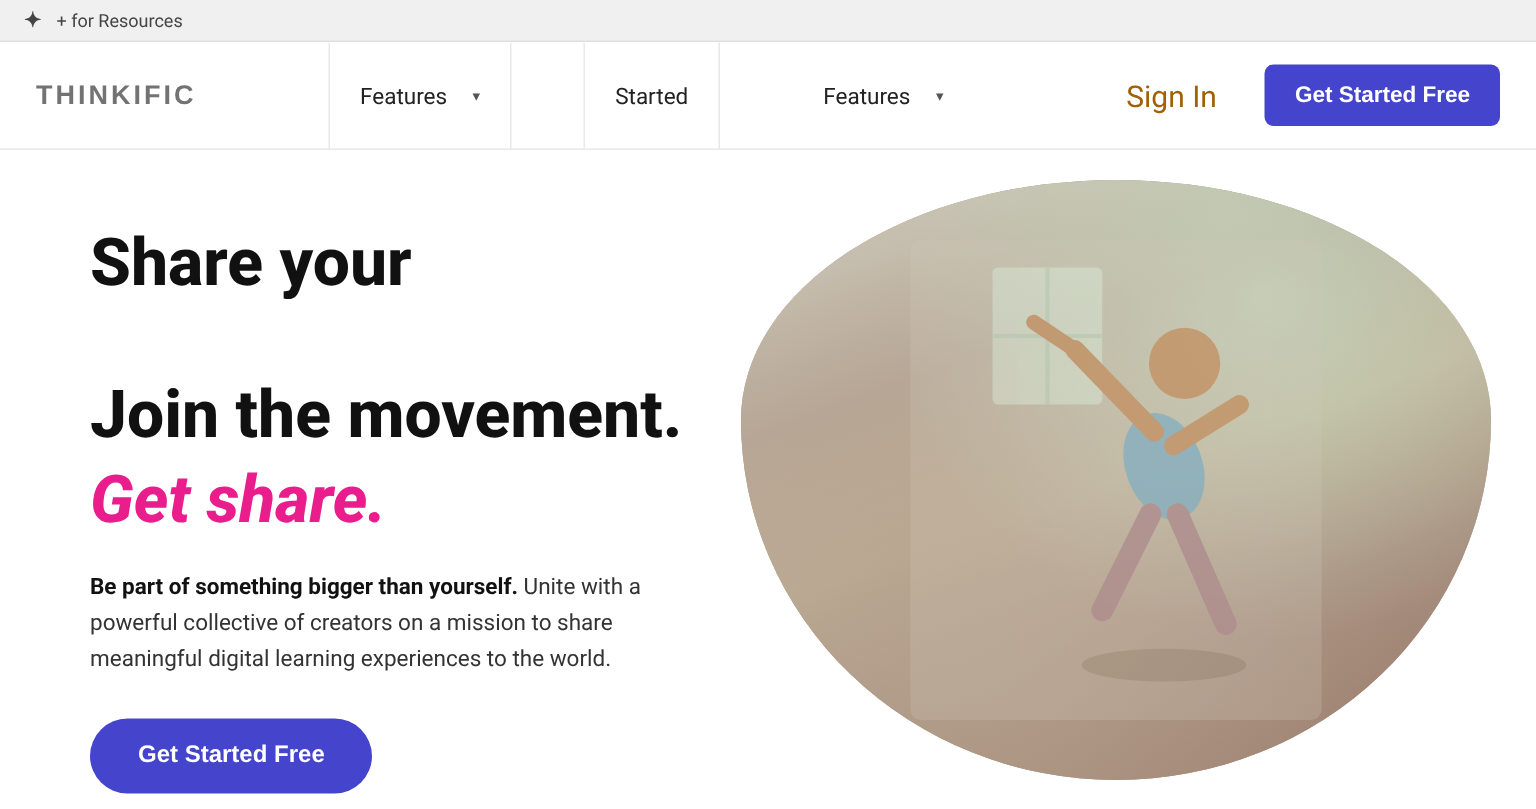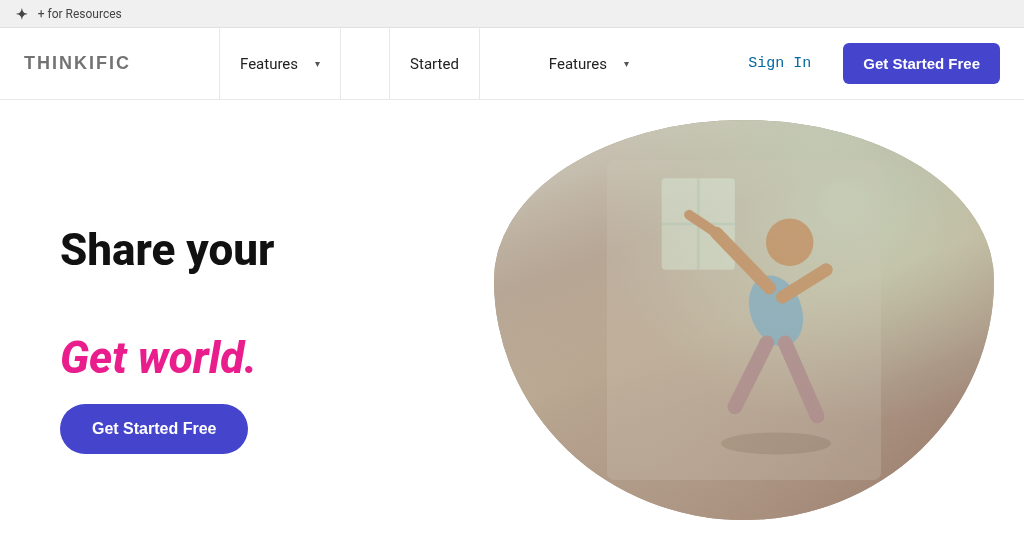--- a/index.html
+++ b/index.html
@@ -86,25 +86,24 @@
     }
 
     .nav-actions {
       display: flex;
       align-items: center;
       gap: 16px;
       margin-left: auto;
     }
 
     .sign-in {
-      font-size: 15px;
-      color: #0369a1;
+      font-size: 20px;
+      color: #a16207;
       cursor: pointer;
       padding: 8px 16px;
-      font-family: Liberation Mono, monospace;
     }
 
     .btn-primary {
       background: #4444cc;
       color: #fff;
       border: none;
       padding: 12px 20px;
       border-radius: 6px;
       font-size: 15px;
       font-weight: 600;
@@ -239,23 +238,27 @@
     <span class="sign-in">Sign In</span>
     <button class="btn-primary">Get Started Free</button>
   </div>
 </nav>
 
 <section class="hero">
   <div class="hero-content">
     <h1 class="hero-headline">
       <span>Share your</span><br>
       <br>
+      <span>Join the movement.</span>
     </h1>
-    <span class="hero-headline-pink">Get world.</span>
-
+    <span class="hero-headline-pink">Get share.</span>
+
+    <p class="hero-subtext">
+      <strong>Be part of something bigger than yourself.</strong><span> Unite with a powerful collective of creators on a mission to share meaningful digital learning experiences to the world.</span>
+    </p>
 
     <button class="btn-cta">Get Started Free</button>
   </div>
 
   <div class="hero-image-container">
     <div class="hero-image-placeholder">
       <div class="figure-bg"></div>
 
       <svg class="person-svg" viewBox="0 0 300 350" xmlns="http://www.w3.org/2000/svg">
 

